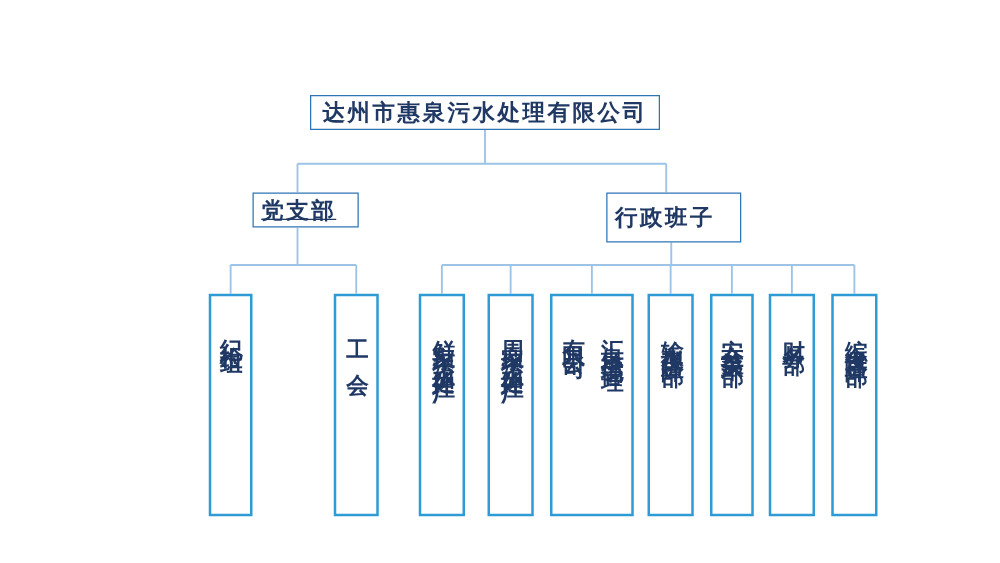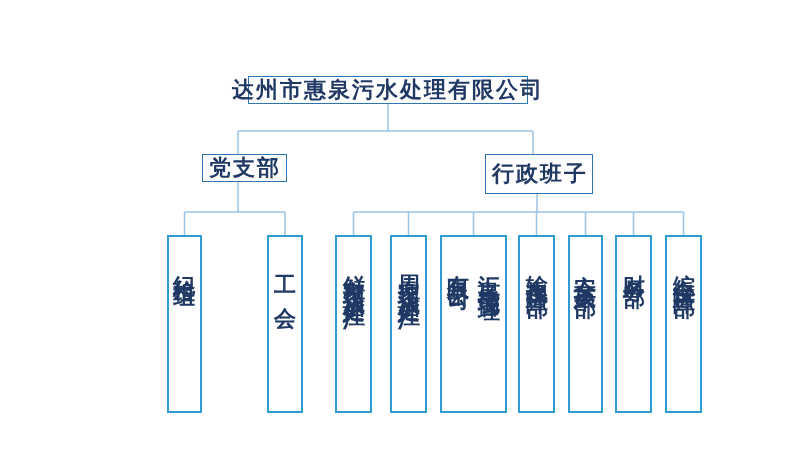--- a/index.html
+++ b/index.html
@@ -19,21 +19,21 @@
   .connectors path {
     stroke: var(--connector-line, #9DC3E6);
     stroke-width: 1.5;
     fill: none;
   }
   .node {
     position: absolute;
     box-sizing: border-box;
     color: var(--text, #1F3864);
     font-weight: bold;
-    font-size: 22px;
+    font-size: 18px;
     background: var(--background, #ffffff);
   }
   .frame {
     border: 1.5px solid var(--frame-border, #2E75B6);
     display: flex;
     align-items: center;
     letter-spacing: 2px;
     white-space: nowrap;
   }
   .frame.root-frame { justify-content: center; }
@@ -71,21 +71,21 @@
              M408.5 212 L408.5 235
              M473.5 212 L473.5 235
              M536.5 212 L536.5 235
              M585.5 212 L585.5 235
              M633.5 212 L633.5 235
              M683.5 212 L683.5 235"></path>
   </svg>
 
   <div class="node frame root-frame" style="left:248px; top:76px; width:280px; height:28px;">达州市惠泉污水处理有限公司</div>
 
-  <div class="node frame branch-frame" style="left:202px; top:154px; width:85px; height:28px;">党支部</div>
+  <div class="node frame branch-frame" style="left:202px; top:154px; width:85px; height:28px;text-decoration:underline;">党支部</div>
 
   <div class="node frame branch-frame" style="left:485px; top:154px; width:108px; height:40px;">行政班子</div>
 
   <div class="node dept" style="left:167px; width:35px;">纪检组</div>
 
   <div class="node dept" style="left:267px; width:36px;">工　会</div>
 
   <div class="node dept" style="left:335px; width:37px;">鲜家坝污水处理厂</div>
 
   <div class="node dept" style="left:390px; width:37px;">周家坝污水处理厂</div>

